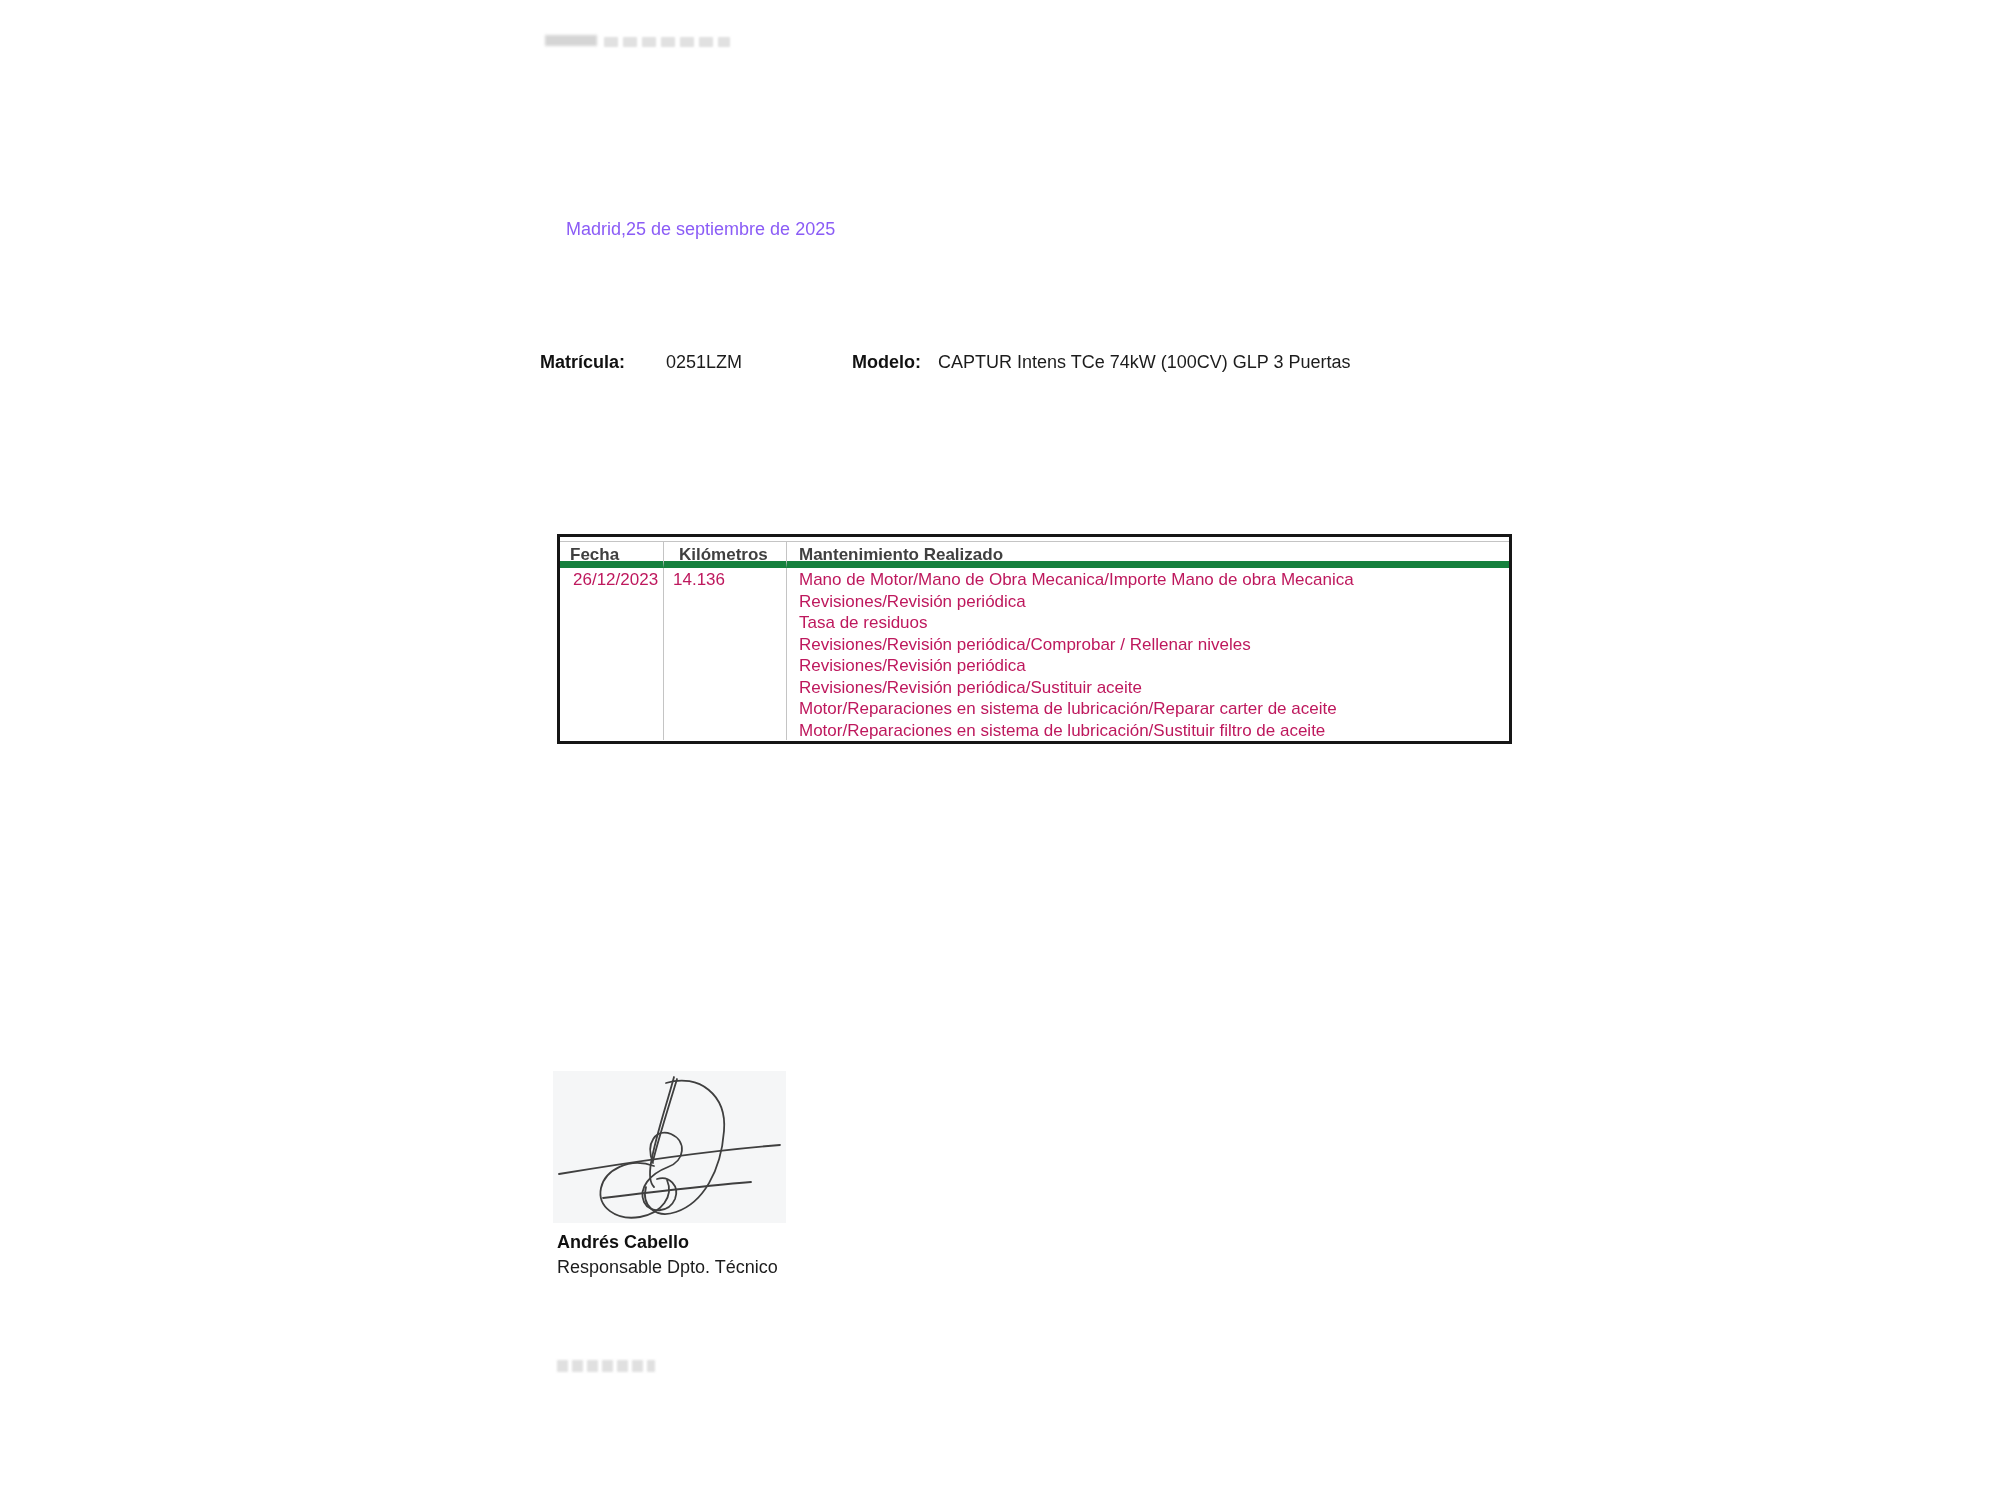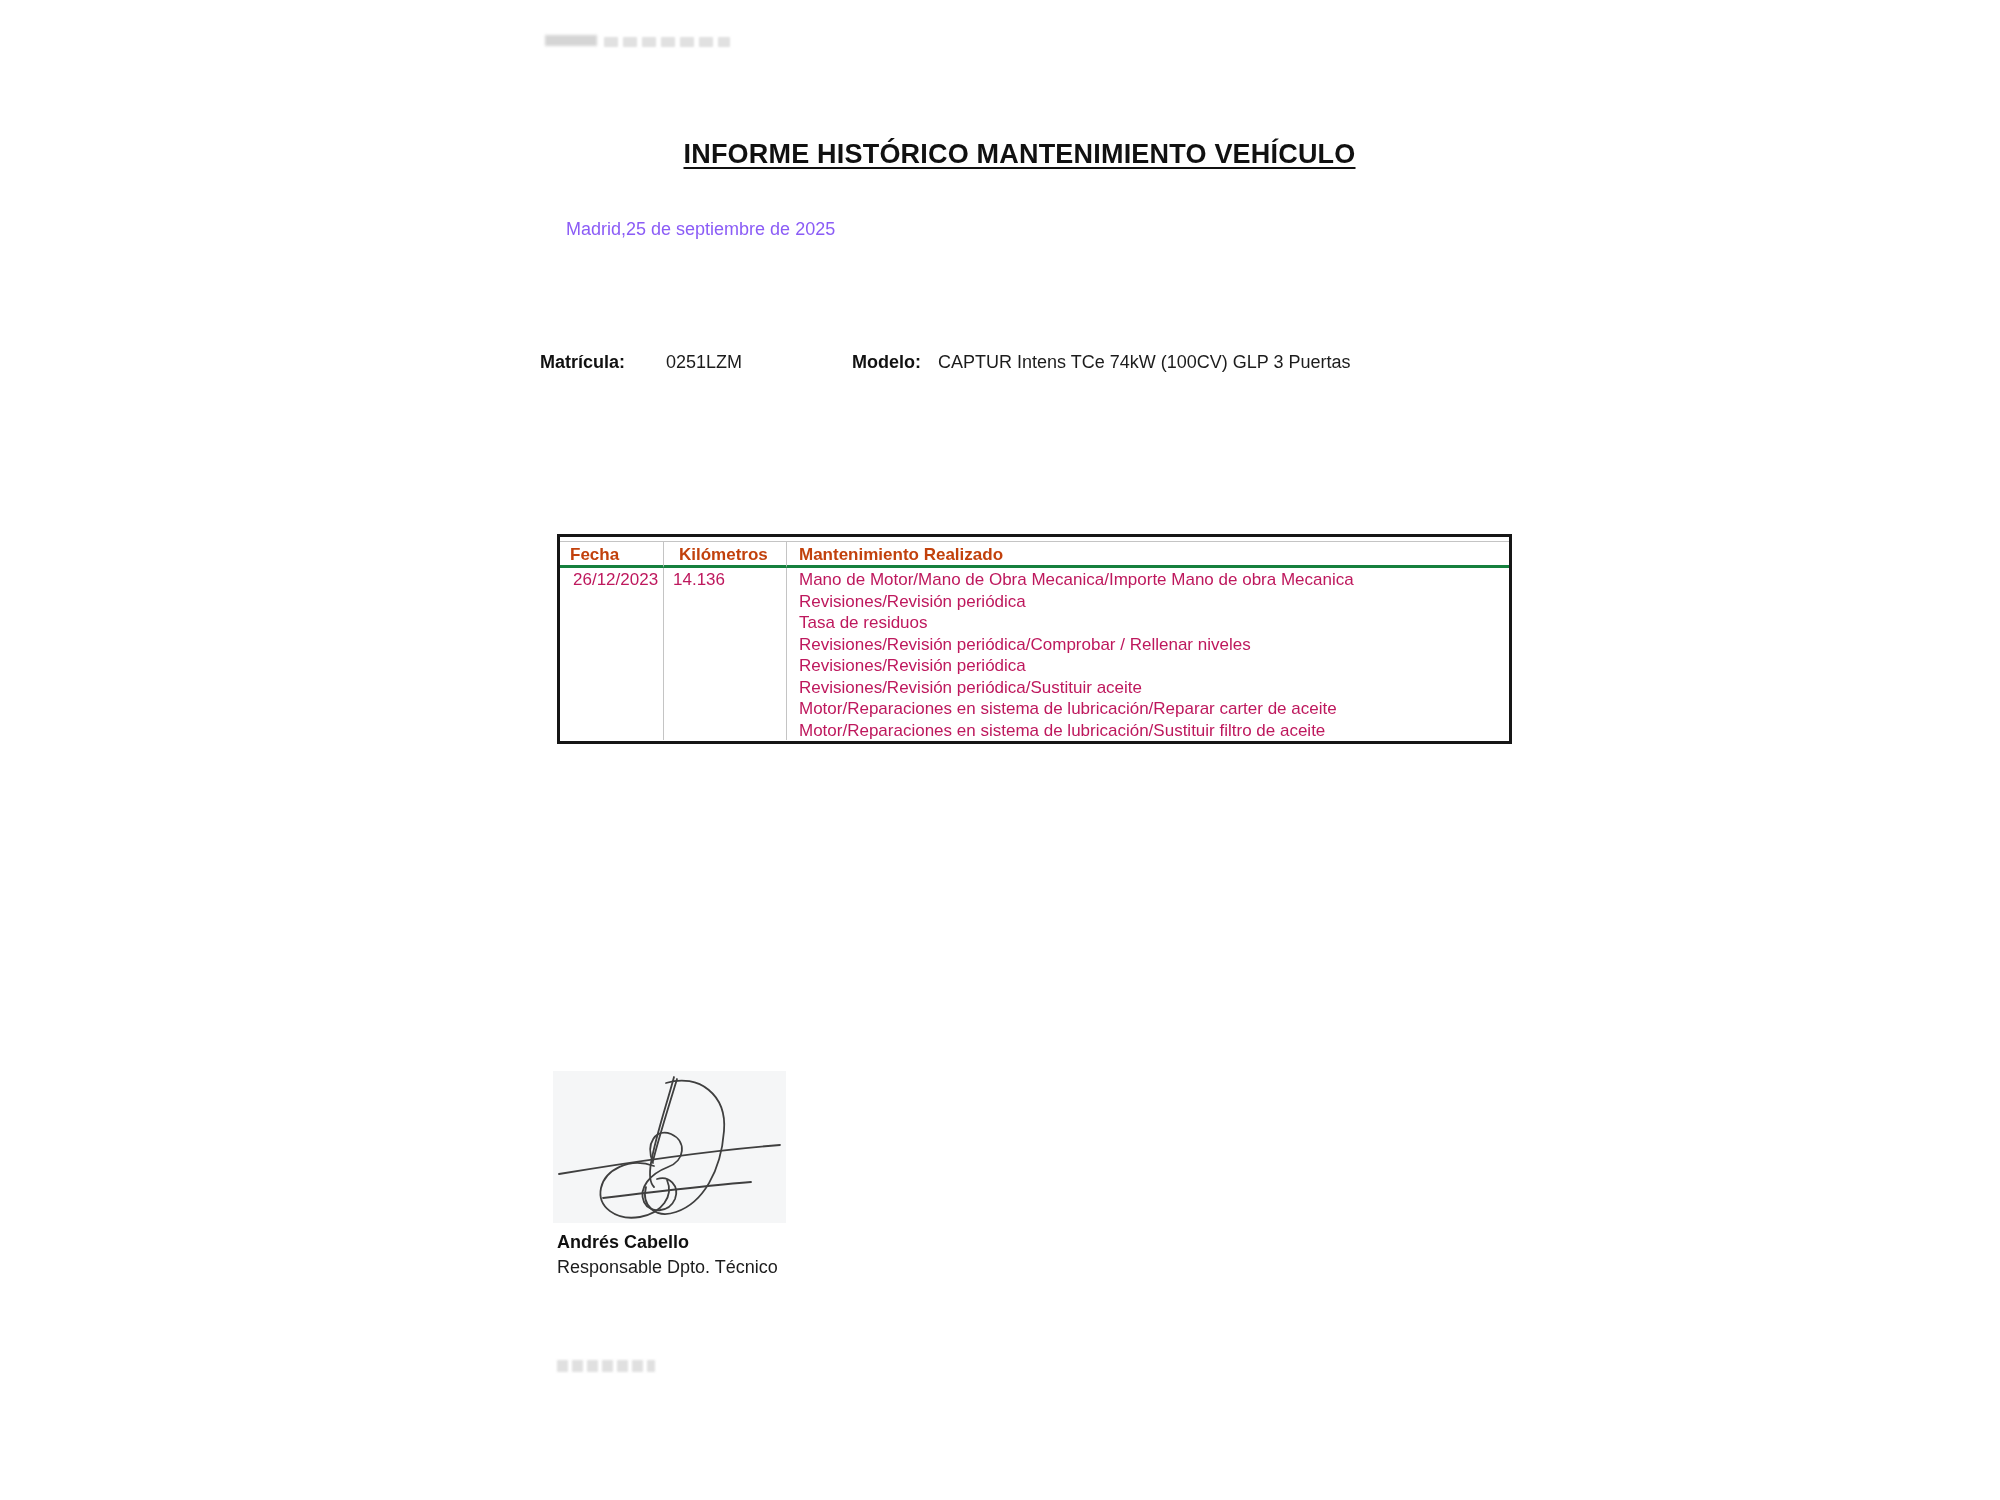--- a/index.html
+++ b/index.html
@@ -66,23 +66,23 @@
   }
   .tbl-grid {
     display:grid;
     grid-template-columns:104px 123px 1fr;
     grid-template-rows:26px 1fr;
     height:198px;
   }
   .cell { box-sizing:border-box; }
   .col-sep { border-right:1px solid #c4c4c4; }
   .hdr {
-    font-size:17px; font-weight:bold; color:#c2410c;
+    font-size:17px; font-weight:bold; color:#404040;
     line-height:26px;
-    border-bottom:3px solid #15803d;
+    border-bottom:7px solid #15803d;
     white-space:nowrap; overflow:hidden;
   }
   .hdr.c1 { padding-left:10px; }
   .hdr.c2 { padding-left:15px; }
   .hdr.c3 { padding-left:12px; }
   .bodycell {
     font-size:17px; color:#be185d;
     line-height:21.5px;
     padding-top:1px;
     white-space:nowrap; overflow:hidden;
@@ -109,21 +109,20 @@
   }
 </style>
 </head>
 <body>
 
 <div class="page">
 
   <div class="wm-bar"></div>
   <div class="wm-text"></div>
 
-  <div class="doc-title">INFORME HISTÓRICO MANTENIMIENTO VEHÍCULO</div>
 
   <div class="date-line">Madrid,25 de septiembre de 2025</div>
 
   <div class="veh-label plate-label">Matrícula:</div>
   <div class="veh-value plate-value">0251LZM</div>
   <div class="veh-label model-label">Modelo:</div>
   <div class="veh-value model-value">CAPTUR Intens TCe 74kW (100CV) GLP 3 Puertas</div>
 
   <div class="maint-table">
     <div class="table-top-strip"></div>

